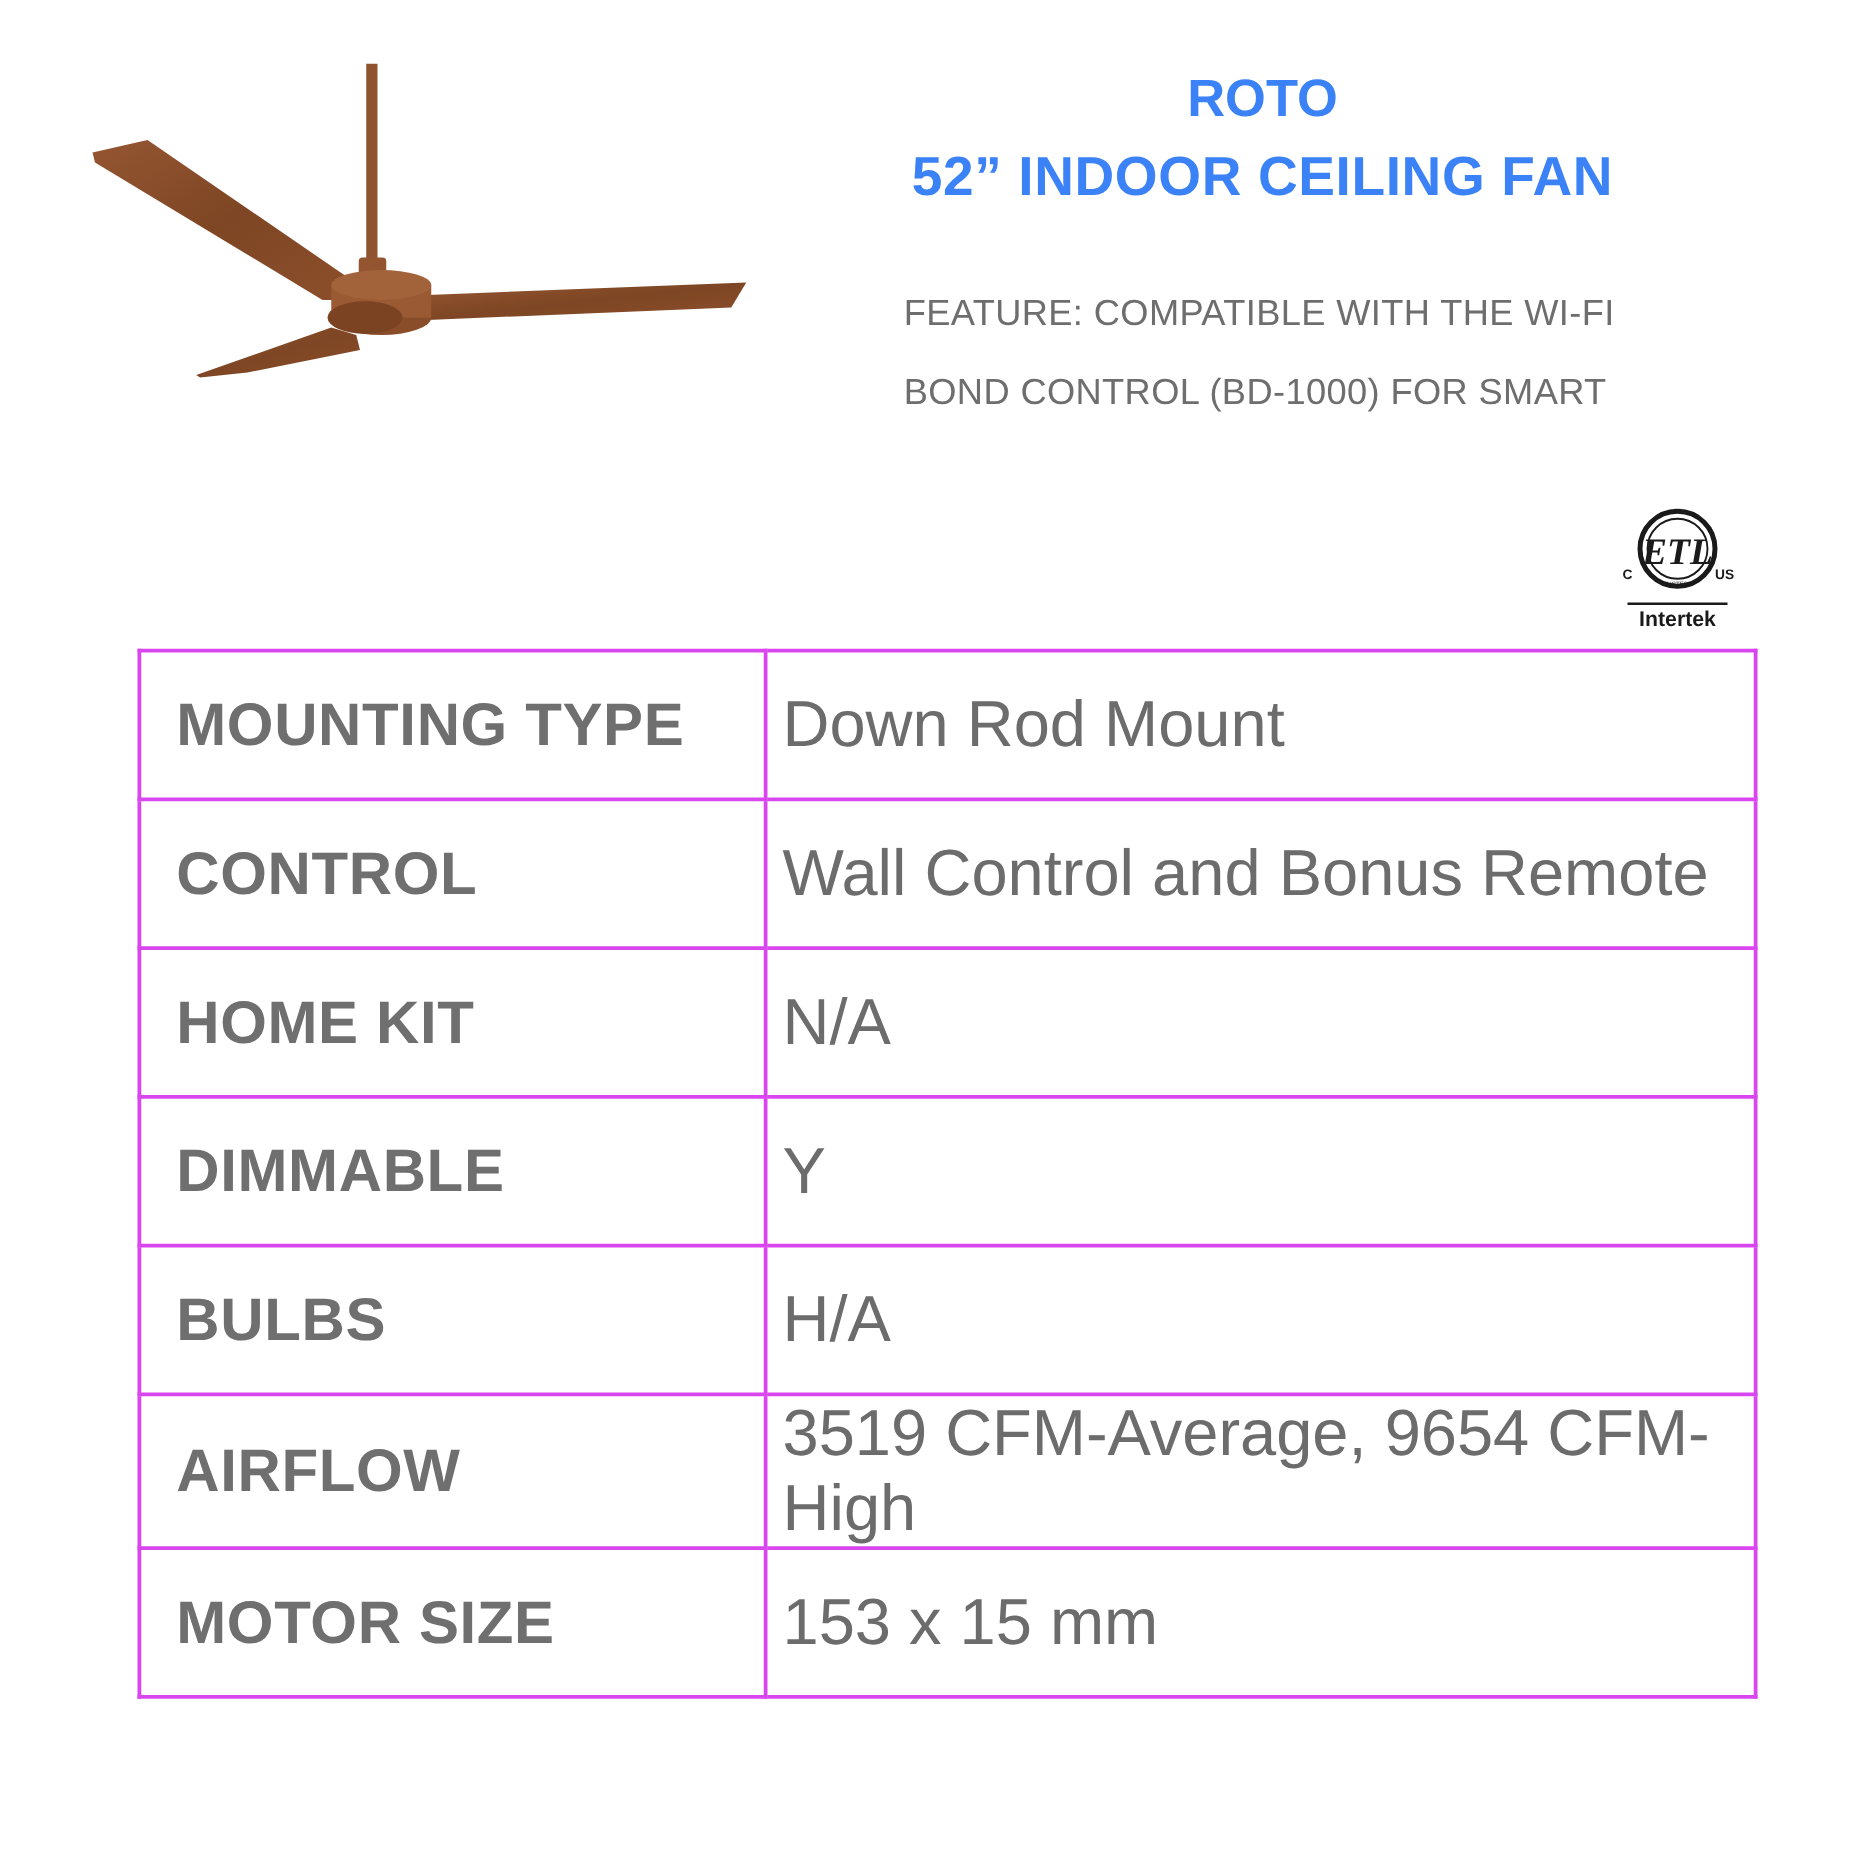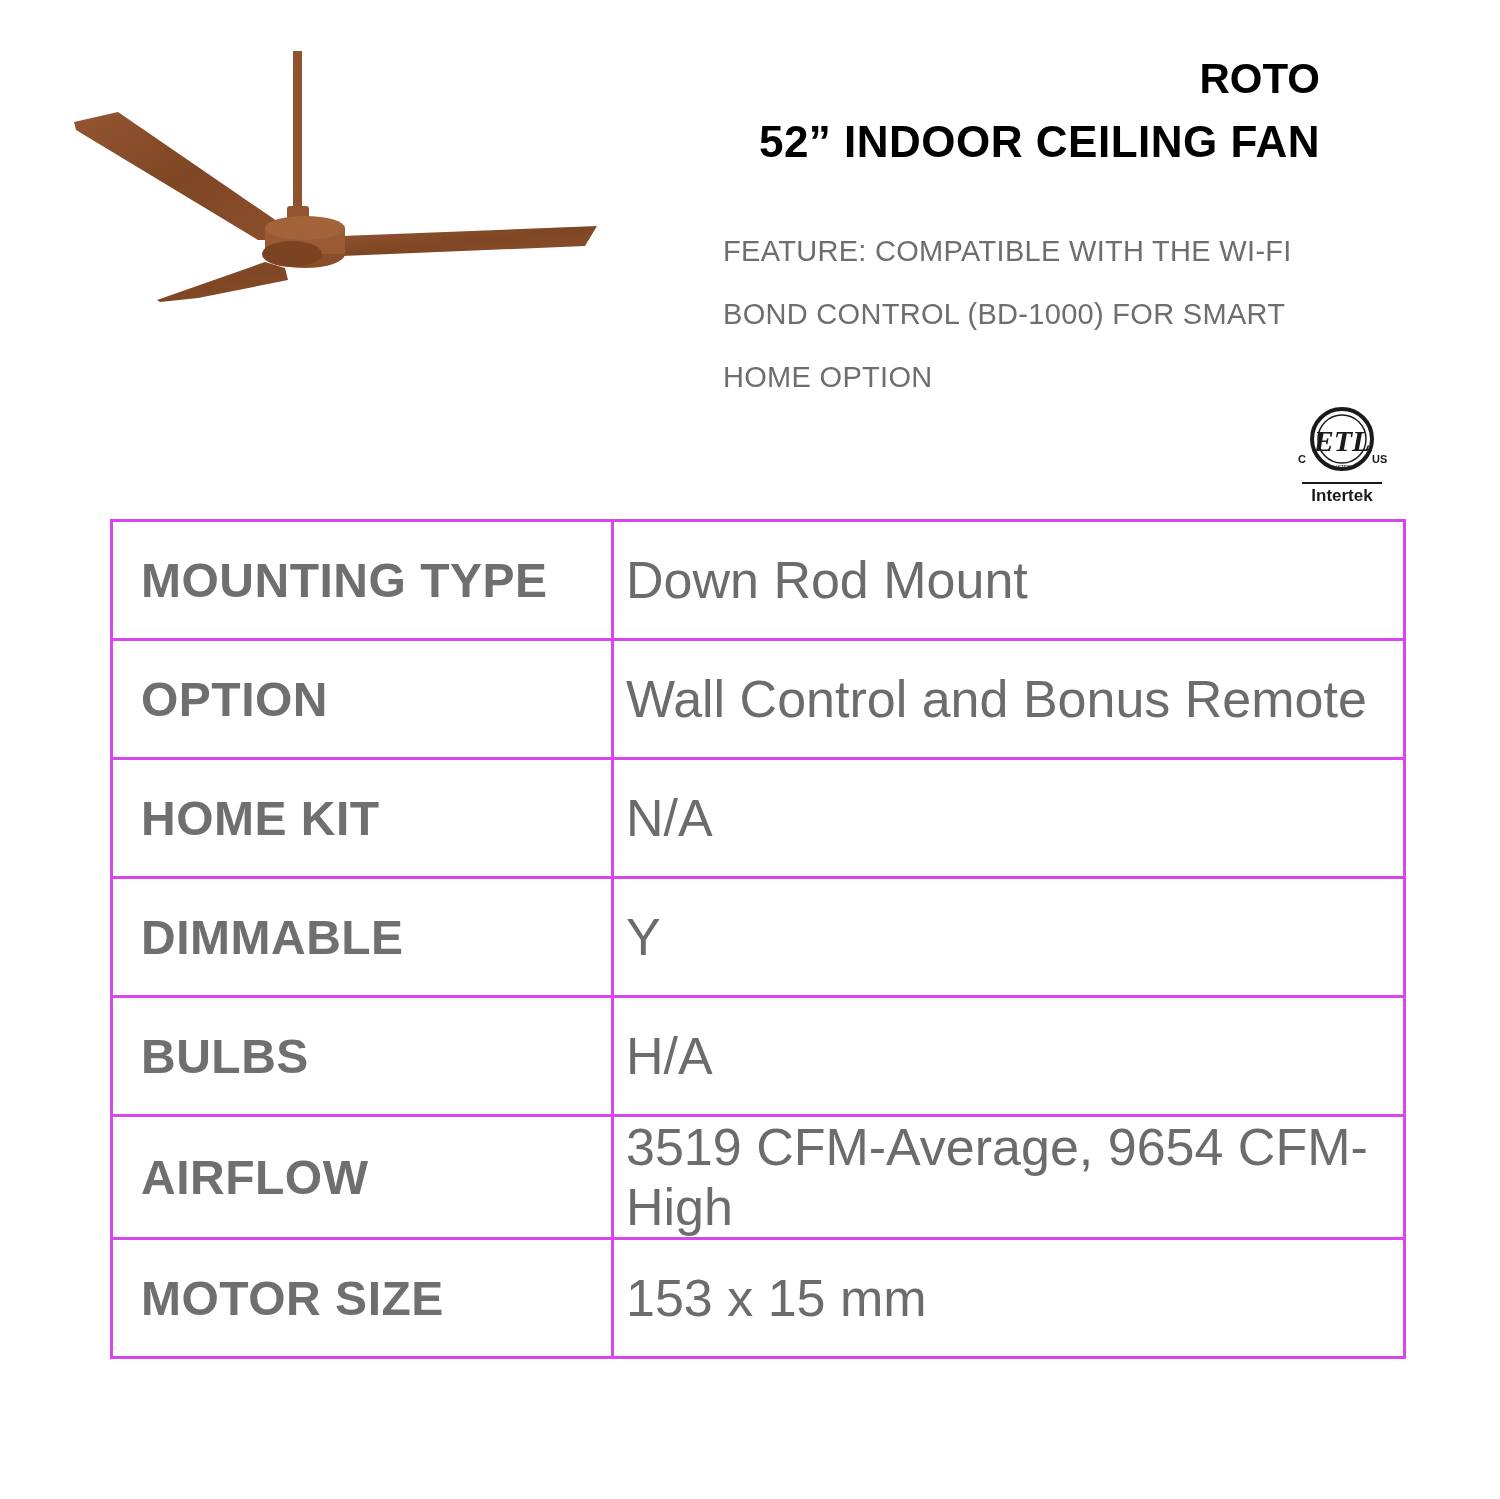--- a/index.html
+++ b/index.html
@@ -1,18 +1,18 @@
 <!DOCTYPE html>
 <html><head>
 <meta charset="utf-8">
 <style>
   html, body { margin: 0; padding: 0; background: #ffffff; }
   body { width: 1500px; height: 1499px; position: relative; overflow: hidden; font-family: "Liberation Sans", sans-serif; color: #6e6e6e; }
   .fan { position: absolute; left: 60px; top: 40px; width: 560px; height: 290px; }
-  .title { position: absolute; left: 700px; width: 620px; text-align: right; font-weight: bold; color: #000000; font-family: "Liberation Sans", sans-serif; }
+  .title { position: absolute; left: 700px; width: 620px; text-align: center; font-weight: bold; color: #3b82f6; font-family: "Liberation Sans", sans-serif; }
   .title.l1 { top: 55px; font-size: 42px; }
   .title.l2 { top: 117px; font-size: 44px; letter-spacing: 0.5px; }
   .feature { position: absolute; left: 723px; top: 220px; width: 600px; font-size: 29px; line-height: 63px; color: #6e6e6e; font-weight: normal; letter-spacing: 0.3px; }
   .feature div { white-space: nowrap; }
   .cert { position: absolute; left: 1292px; top: 405px; width: 100px; height: 105px; }
   table.specs { position: absolute; left: 110px; top: 519px; width: 1296px; border-collapse: collapse; }
   table.specs td { border: 3px solid #d946ef; height: 116px; vertical-align: middle; padding: 0; }
   td.k { width: 470px; padding-left: 28px !important; font-weight: bold; font-size: 48px; color: #6f6f6f; letter-spacing: 0.5px; }
   td.v { padding-left: 12px !important; font-size: 52px; color: #6c6c6c; font-weight: normal; }
 </style>
@@ -43,42 +43,41 @@
   <ellipse cx="245" cy="188" rx="40" ry="12" fill="#a2633b"></ellipse>
   <ellipse cx="232" cy="214" rx="30" ry="13" fill="#7c4323"></ellipse>
 </svg>
 
 <div class="title l1">ROTO</div>
 <div class="title l2">52” INDOOR CEILING FAN</div>
 
 <div class="feature">
   <div>FEATURE: COMPATIBLE WITH THE WI-FI</div>
   <div>BOND CONTROL (BD-1000) FOR SMART</div>
-  <div>HOME OPTION</div>
 </div>
 
 <svg class="cert" viewBox="0 0 100 105">
   <circle cx="50" cy="34" r="30" fill="none" stroke="#1a1a1a" stroke-width="4"></circle>
   <circle cx="50" cy="34" r="24" fill="none" stroke="#1a1a1a" stroke-width="1.5"></circle>
   <text x="50" y="46" text-anchor="middle" font-family="Liberation Serif, serif" font-size="30" font-weight="bold" font-style="italic" fill="#1a1a1a">ETL</text>
   <text x="6" y="58" font-family="Liberation Sans, sans-serif" font-size="11" font-weight="bold" fill="#1a1a1a">C</text>
   <text x="80" y="58" font-family="Liberation Sans, sans-serif" font-size="11" font-weight="bold" fill="#1a1a1a">US</text>
   <text x="50" y="64" text-anchor="middle" font-family="Liberation Sans, sans-serif" font-size="5" fill="#1a1a1a">LISTED</text>
   <line x1="10" y1="78" x2="90" y2="78" stroke="#1a1a1a" stroke-width="2"></line>
   <text x="50" y="96" text-anchor="middle" font-family="Liberation Sans, sans-serif" font-size="17" font-weight="bold" fill="#1a1a1a">Intertek</text>
 </svg>
 
 <table class="specs">
   <tbody>
       <tr>
     <td class="k">MOUNTING TYPE</td>
     <td class="v">Down Rod Mount</td>
   </tr>
   <tr>
-    <td class="k">OPTION</td>
+    <td class="k">CONTROL</td>
     <td class="v">Wall Control and Bonus Remote</td>
   </tr>
   <tr>
     <td class="k">HOME KIT</td>
     <td class="v">N/A</td>
   </tr>
   <tr>
     <td class="k">DIMMABLE</td>
     <td class="v">Y</td>
   </tr>

